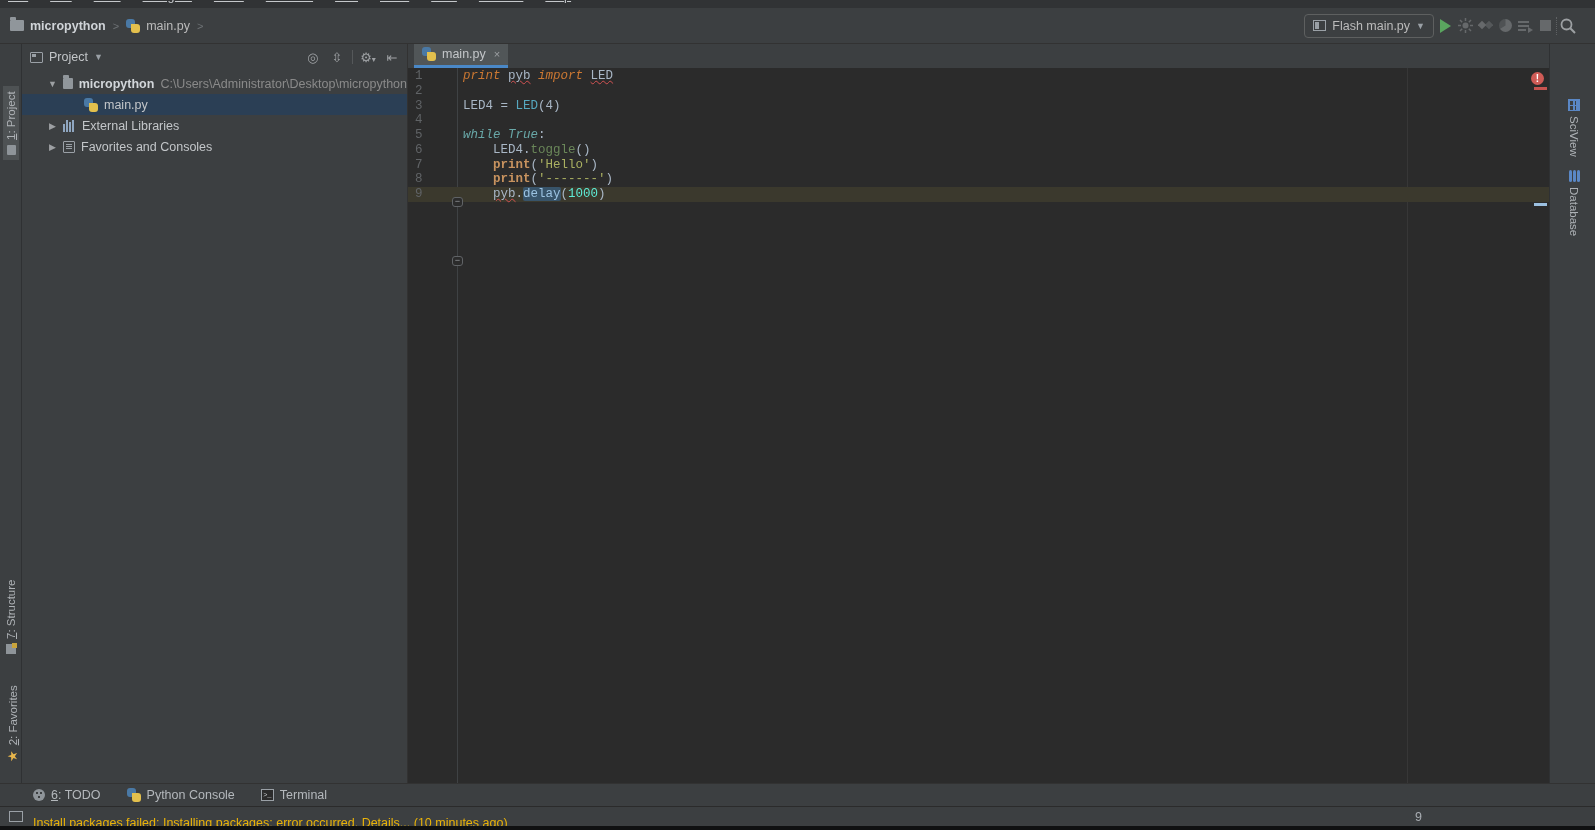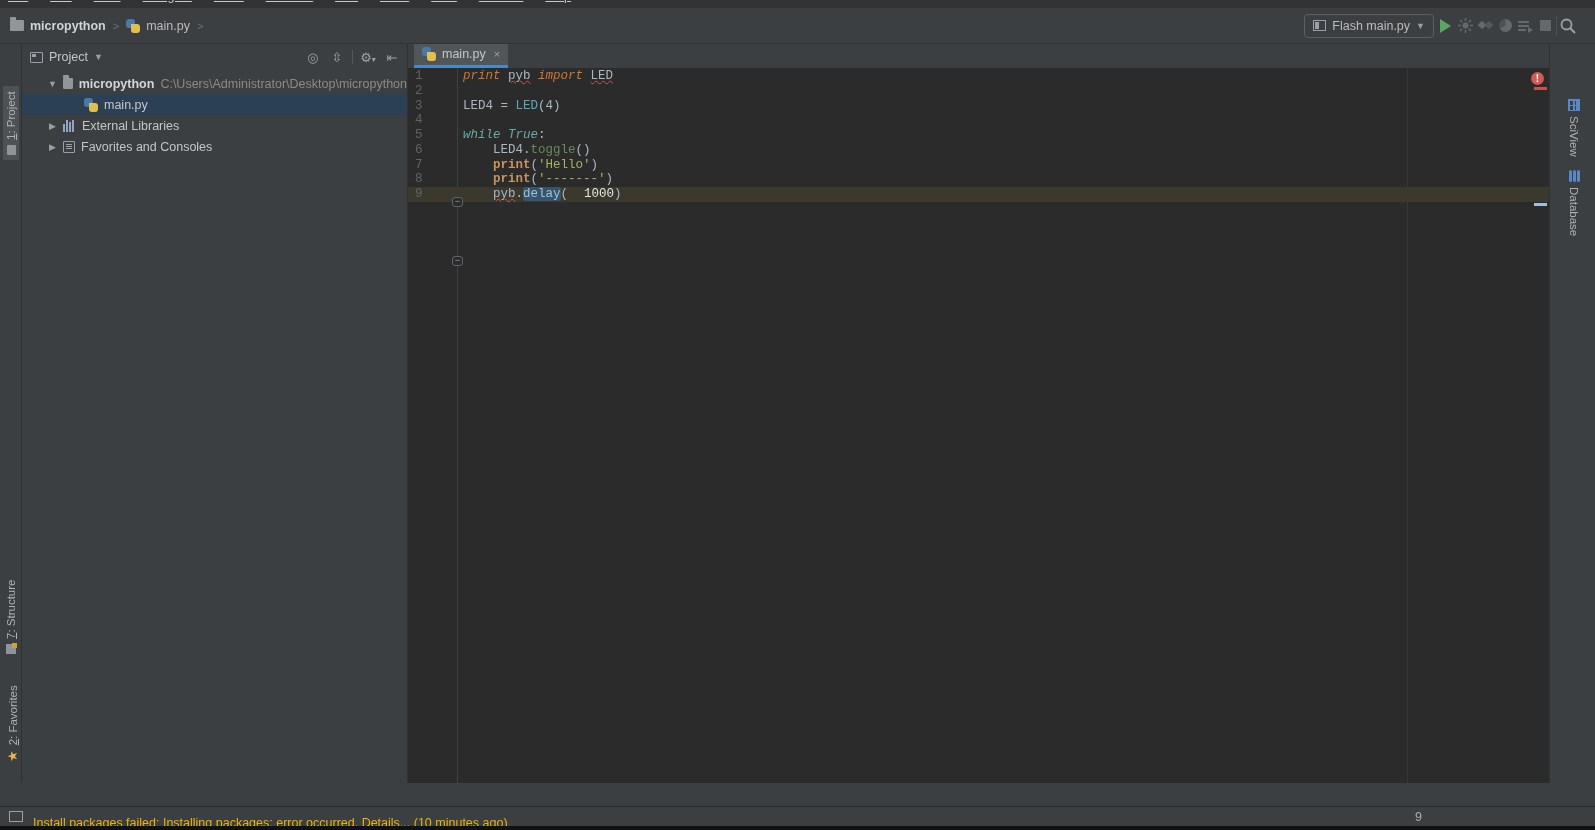--- a/index.html
+++ b/index.html
@@ -82,21 +82,21 @@
   #code-lines { position:relative; padding-top:1px; }
   .code-line { display:flex; height:14.75px; line-height:14.75px; white-space:pre; }
   .code-line.current { background:#3b392d; }
   .ln { width:49px; flex:none; padding-left:7px; color:#606366; }
   .code { padding-left:6px; color:#a9b7c6; }
   .kw  { color:#cc7832; font-style:italic; }
   .kw2 { color:#69a8a8; font-style:italic; }
   .fn  { color:#c8935f;font-weight:bold; }
   .meth{ color:#6a8759; }
   .str { color:#aab061; }
-  .num { color:#e5e5e5;margin-left:16px; }
+  .num { color:#5eead4; }
   .call{ color:#56a8c0; }
   .err { text-decoration:underline; text-decoration-style:wavy; text-decoration-color:#d25252; text-decoration-thickness:1px; }
   .hl  { background:#38546a; color:#9cc3e2; border-radius:2px; }
   .fold-box { position:absolute; left:44px; width:11px; height:10px; background:#2b2b2b; border:1px solid #606366; border-radius:3px; color:#9da0a3; font-size:9px; line-height:8px; text-align:center; }
   #err-badge { position:absolute; right:5px; top:4px; width:13px; height:13px; border-radius:50%; background:#cf5b56; color:#fff; font-family:"Liberation Sans",sans-serif; font-size:10px; font-weight:bold; text-align:center; line-height:13px; }
   #mark-red  { position:absolute; right:2px; top:19px; width:13px; height:3px; background:#c75450; }
   #mark-blue { position:absolute; right:2px; top:135px; width:13px; height:3px; background:#9cc0e0; }
 
   #crumb-bar { height:30px; background:#34383a; flex:none; display:flex; align-items:center; padding-left:58px; border-top:1px solid #2f3133; }
   #crumb-bar span { color:#a8adb2; }
@@ -325,20 +325,34 @@
         <span class="db-ico">
             <i></i>
             <i></i>
             <i></i>
           </span>
         <span>Database</span>
       </div>
     </div>
   </div>
 
+  <div id="bottombar">
+    <div class="bb-item">
+      <span class="todo-ico"></span>
+      <span><span class="mn">6</span><span>: TODO</span></span>
+    </div>
+    <div class="bb-item">
+      <span class="py-ico"></span>
+      <span>Python Console</span>
+    </div>
+    <div class="bb-item">
+      <span class="term-ico">&gt;_</span>
+      <span>Terminal</span>
+    </div>
+  </div>
 
   <div id="statusbar">
     <span class="sb-ico"></span>
     <span class="sb-msg">Install packages failed: Installing packages: error occurred. Details... (10 minutes ago)</span>
     <span class="sb-line">9</span>
   </div>
 
   <div id="blackstrip"></div>
 
 

